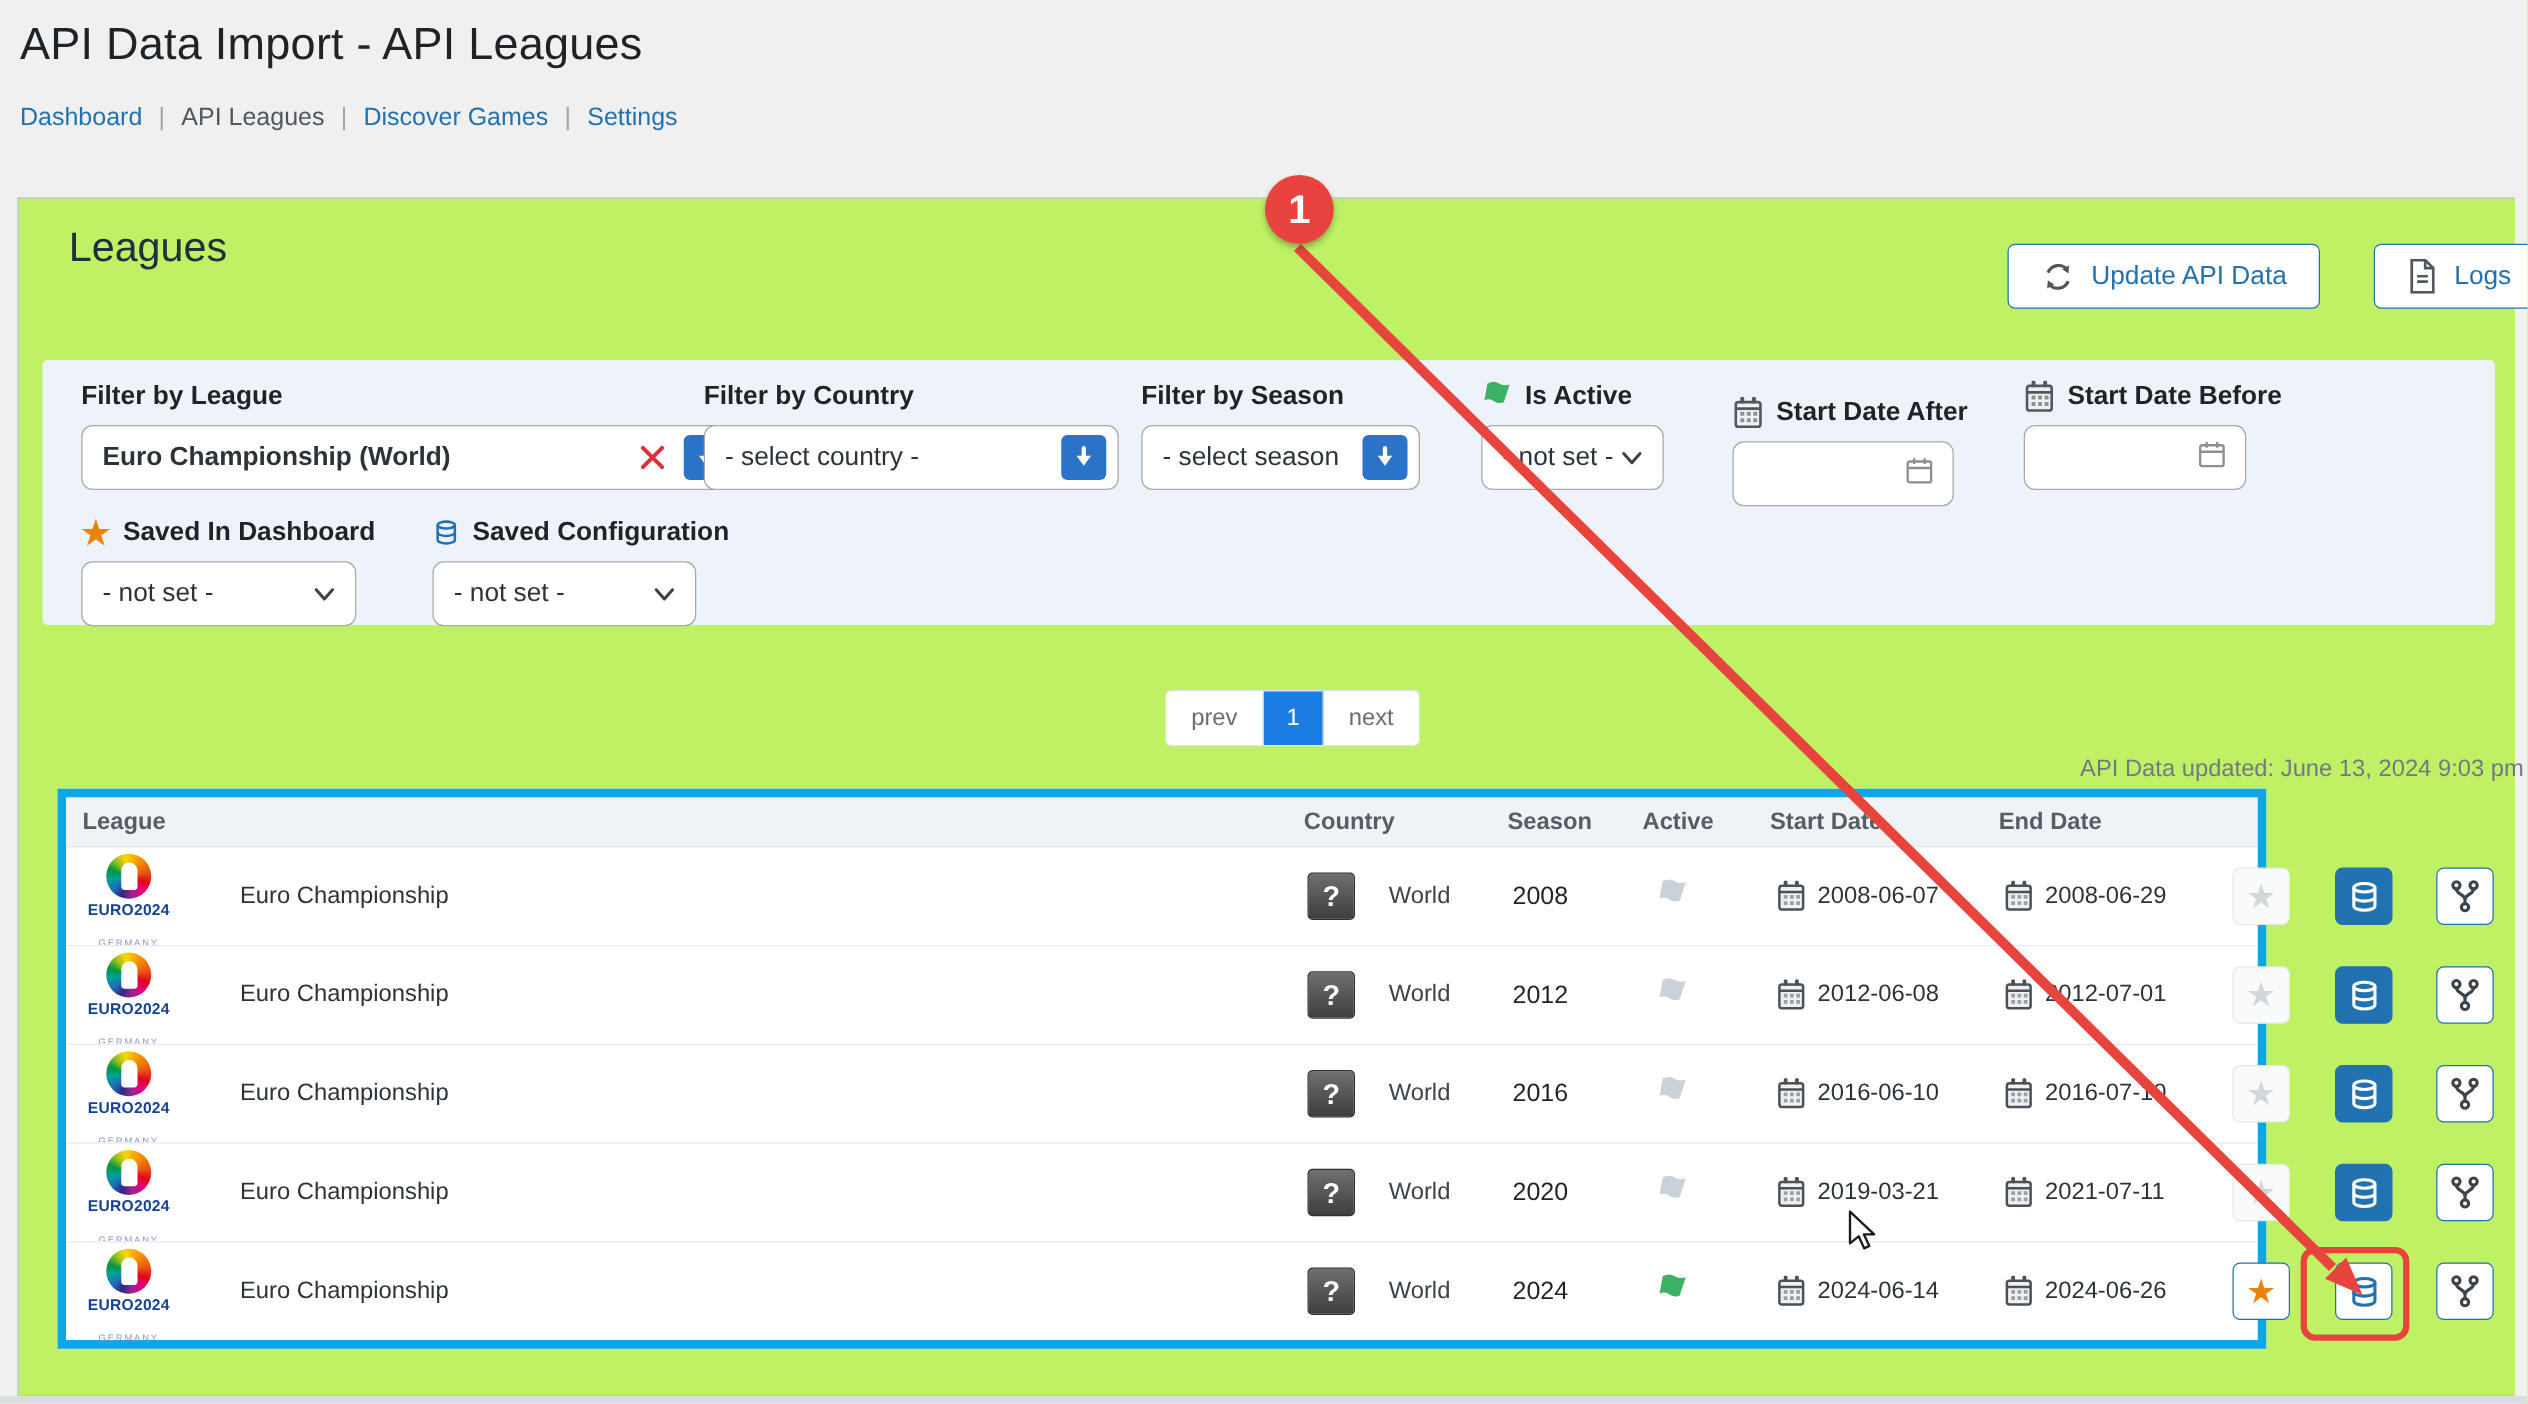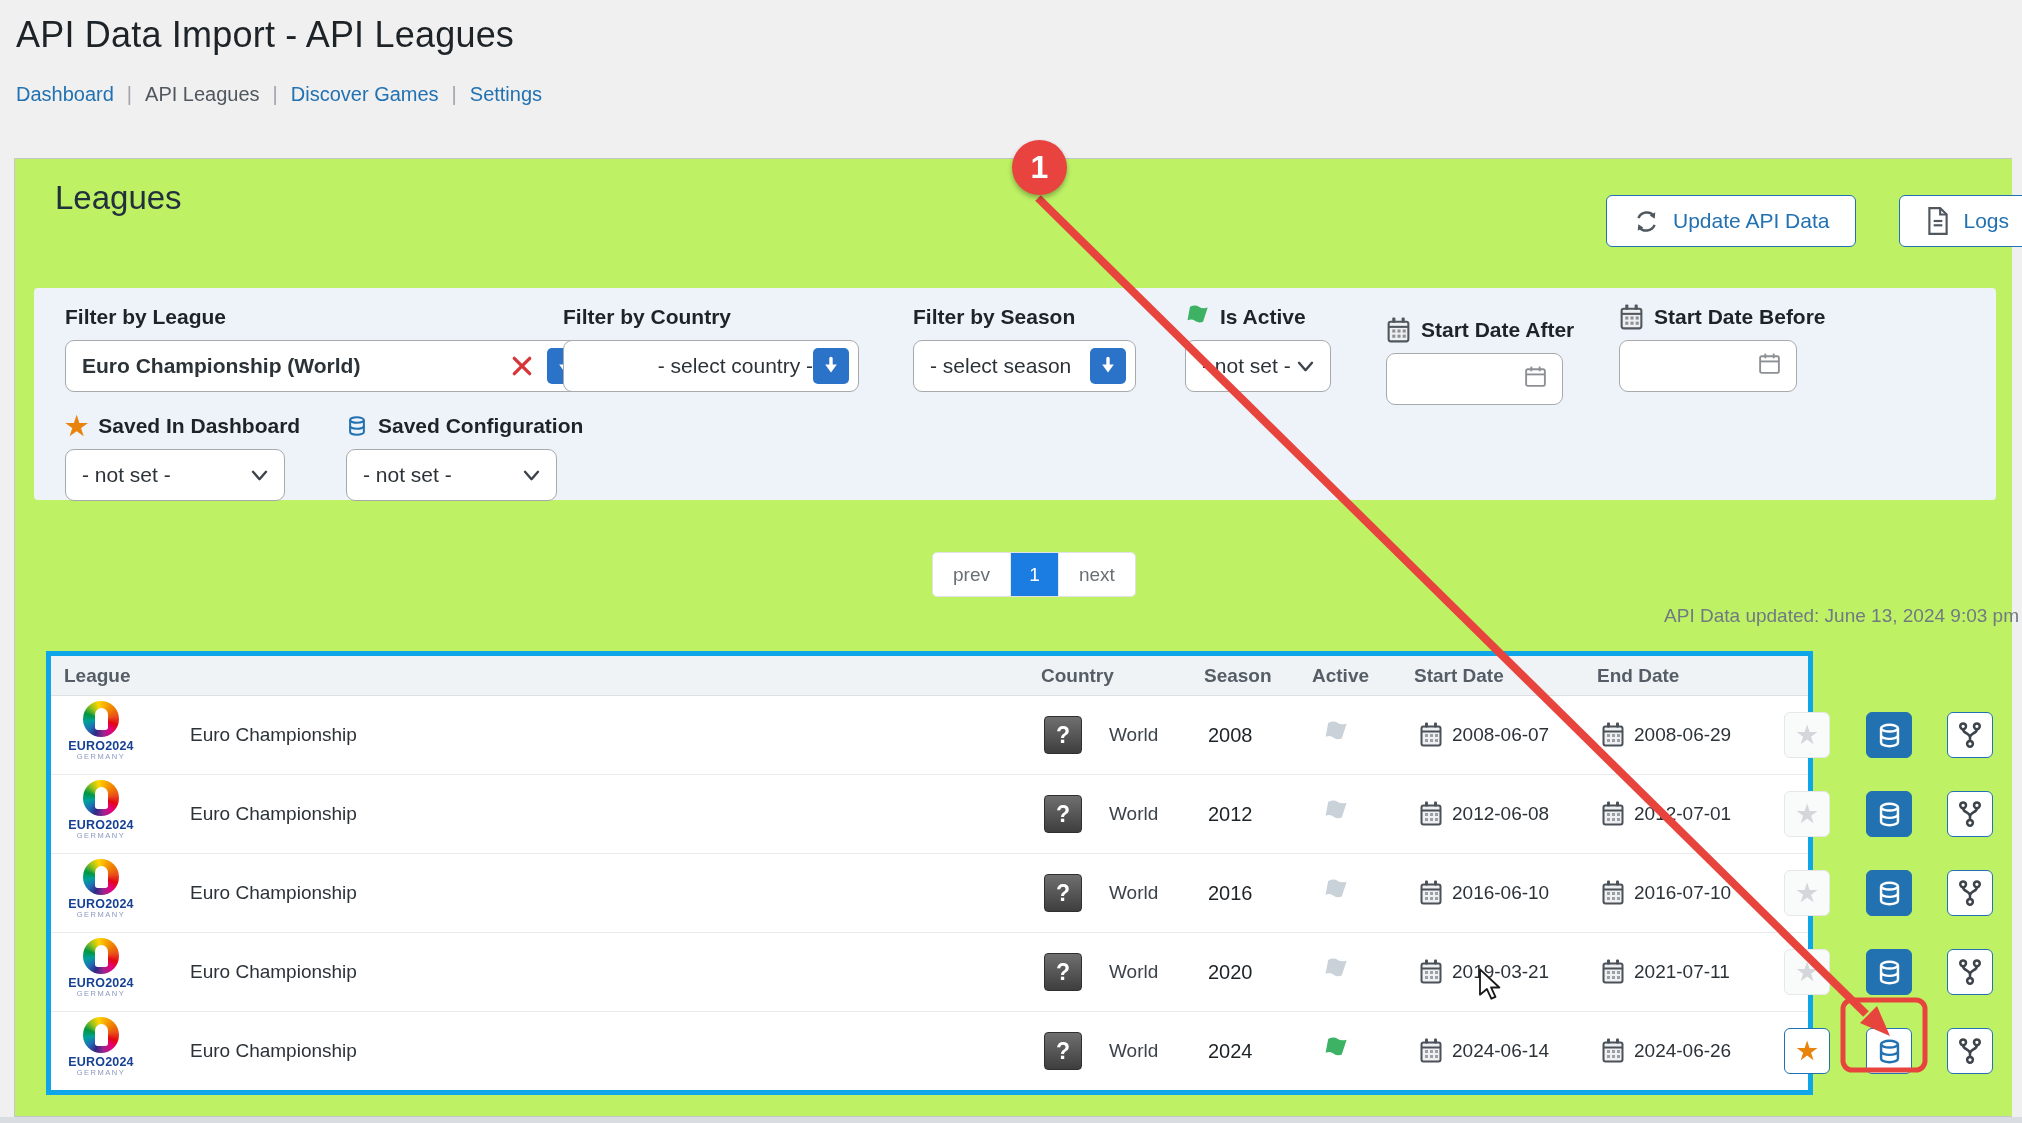--- a/index.html
+++ b/index.html
@@ -66,40 +66,40 @@
     min-width:64px;padding:0 20px;display:flex;align-items:center;justify-content:center;
     font-size:19px;color:#696f75;cursor:pointer;border-right:1px solid #e7eaec;box-sizing:border-box;
   }
   .page-btn:last-child{border-right:none;}
   .page-btn.active{background:#1b7ce2;color:#fff;min-width:48px;padding:0;}
 
   .api-status{position:absolute;right:-7px;top:446px;font-size:19px;color:#717982;}
 
   
   .ltable{
-    position:absolute;left:31px;top:492px;width:1767px;box-sizing:border-box;
-    border:5px solid #0ea5e9;background:#fff;
+    position:absolute;left:31px;top:472px;width:1767px;box-sizing:border-box;
+    border:7px solid #0ea5e9;background:#fff;
   }
   .thead{position:relative;height:39px;background:#f0f3f6;border-bottom:1px solid #dcdfe3;}
   .thcell{position:absolute;top:0;height:39px;display:flex;align-items:center;font-size:19px;font-weight:700;color:#555d66;}
   .trow{position:relative;height:78px;border-top:1px solid #e8eaec;background:#fff;}
   .trow:first-child{border-top:none;}
   .cell{position:absolute;top:0;height:78px;display:flex;align-items:center;font-size:19px;color:#2c3338;}
 
   .logo{position:absolute;left:17px;top:5px;width:66px;text-align:center;line-height:1;}
   .burst{
     width:36px;height:36px;border-radius:50%;margin:0 auto;position:relative;
     background:conic-gradient(from -10deg,#ffd500,#f7a600,#ef7d00,#e94e1b,#e30613,#e5007e,#9a258f,#312783,#1d70b7,#00a19a,#009640,#95c11f,#ffd500);
   }
   .trophy{
     position:absolute;left:11.5px;top:7px;width:13px;height:22px;background:#fff;
     border-radius:7px 7px 3px 3px;
   }
   .lt1{margin-top:3px;font-size:12.5px;font-weight:700;color:#164194;letter-spacing:.2px;}
-  .lt2{margin-top:0;font-size:7.5px;color:#8a97c0;letter-spacing:1.5px;}
+  .lt2{margin-top:16px;font-size:7.5px;color:#8a97c0;letter-spacing:1.5px;}
 
   .league-name{left:139px;}
   .qtile{
     position:absolute;left:993px;top:20px;width:38px;height:38px;border-radius:4px;
     background:linear-gradient(#6f6f6f,#3e3e3e);border:1px solid #2f2f2f;box-sizing:border-box;
     color:#fff;font-size:23px;font-weight:700;display:flex;align-items:center;justify-content:center;
   }
   .country{left:1058px;color:#3c434a;}
   .season{left:1157px;font-size:20px;color:#1d2327;}
   .flag{position:absolute;left:1272px;top:24px;display:flex;}
@@ -195,21 +195,21 @@
             <svg width="20" height="20" viewBox="0 0 20 20">
               <path d="M10 2.5v8" stroke="#fff" stroke-width="3.4" stroke-linecap="round"></path>
               <path d="M4.2 8.5h11.6L10 16.5z" fill="#fff"></path>
             </svg>
           </span>
         </div>
       </div>
 
       <div class="fgroup" style="left:529px;top:14px;">
         <div class="flabel">Filter by Country</div>
-        <div class="fctl" style="width:296px;text-align:right;">
+        <div class="fctl" style="width:332px;">
           <span class="ctl-text">- select country -</span>
           <span class="bluebox">
             <svg width="20" height="20" viewBox="0 0 20 20">
               <path d="M10 2.5v8" stroke="#fff" stroke-width="3.4" stroke-linecap="round"></path>
               <path d="M4.2 8.5h11.6L10 16.5z" fill="#fff"></path>
             </svg>
           </span>
         </div>
       </div>
 

